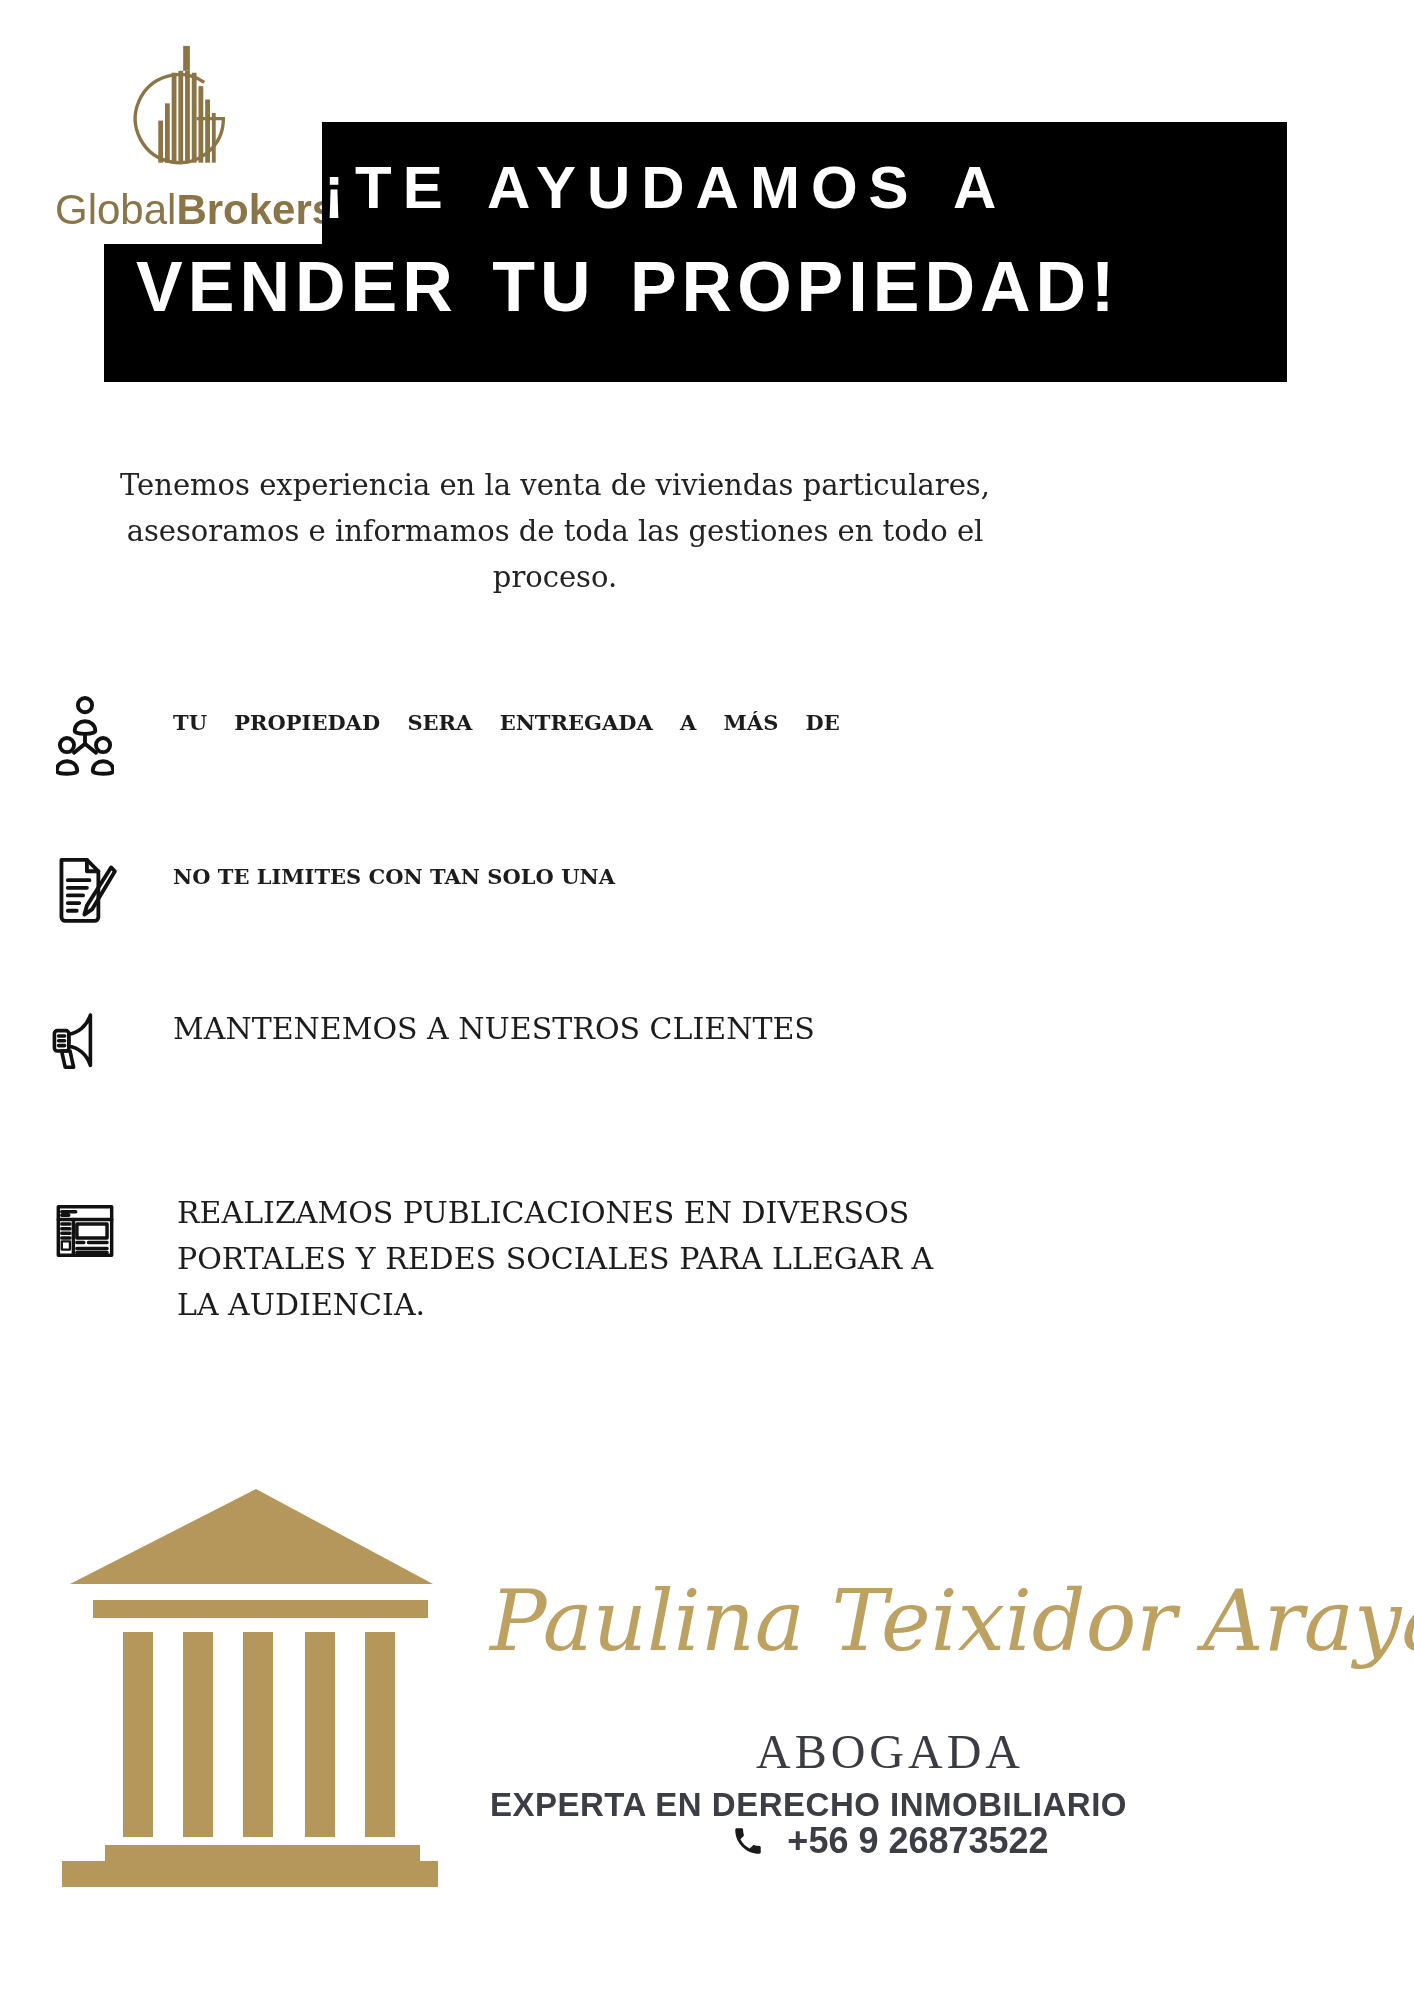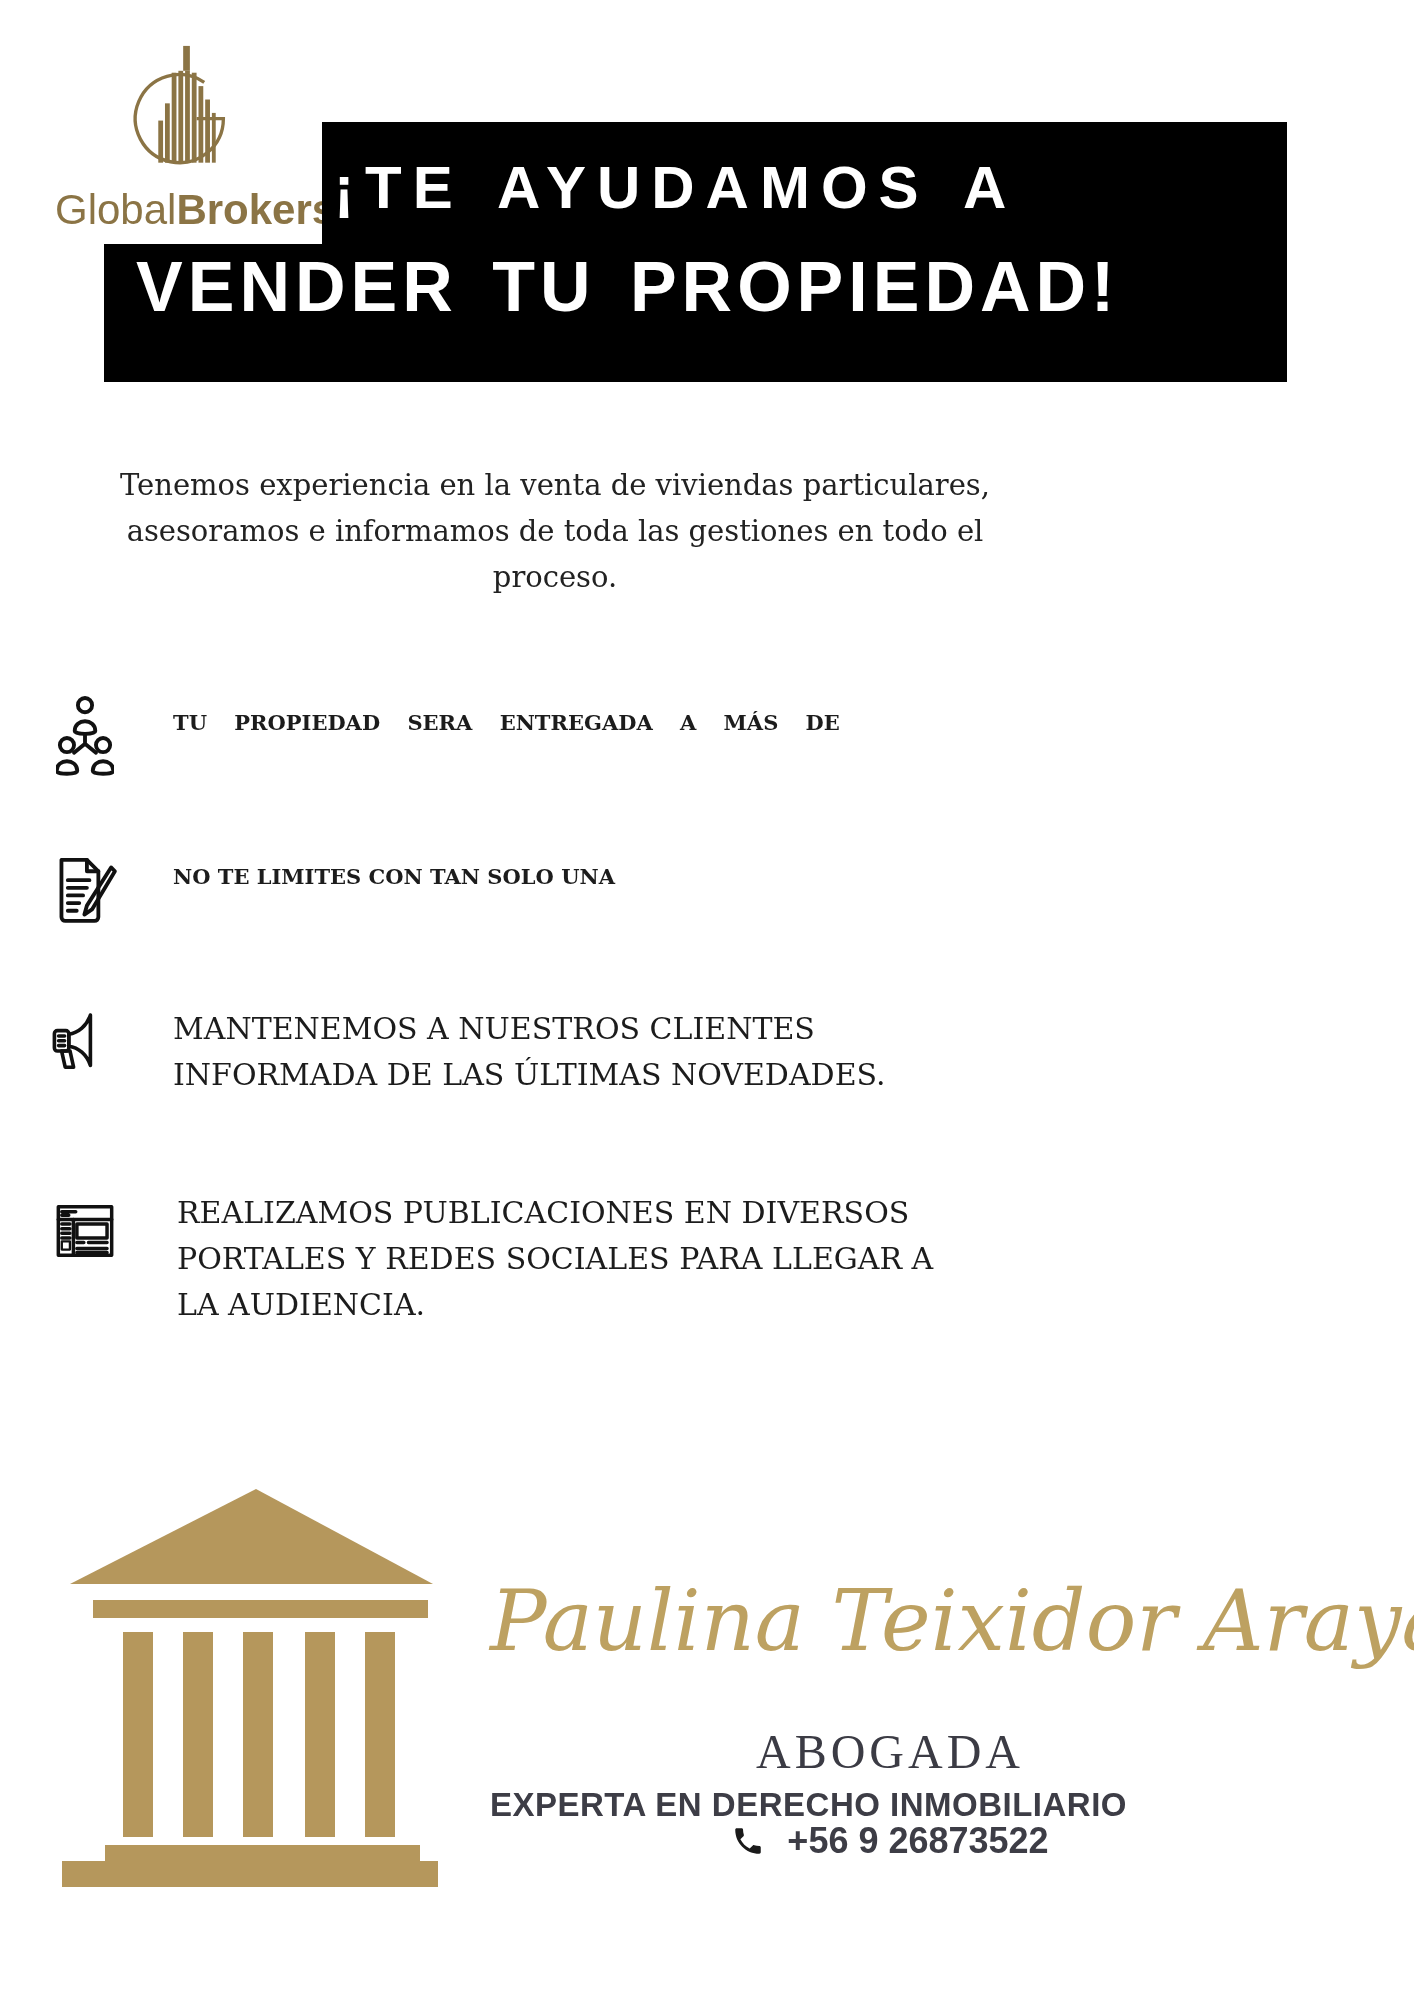--- a/index.html
+++ b/index.html
@@ -9,21 +9,21 @@
 
   
   .brand-text{left:55px;top:186px;font-size:42px;color:#8b7445;letter-spacing:0;white-space:nowrap;}
   .brand-text .light{font-weight:400;}
   .brand-text .bold{font-weight:700;}
 
   
   .banner-a{left:322px;top:122px;width:965px;height:122px;background:#000;}
   .banner-b{left:104px;top:244px;width:1183px;height:138px;background:#000;}
   .banner-line{color:#fff;font-weight:700;white-space:nowrap;line-height:1;}
-  .banner-line1{left:334px;top:158px;font-size:60px;letter-spacing:11px;word-spacing:8px;}
+  .banner-line1{left:324px;top:158px;font-size:60px;letter-spacing:11px;word-spacing:8px;}
   .banner-line2{left:136px;top:252px;font-size:70px;letter-spacing:5px;word-spacing:10px;}
 
   
   .intro{left:95px;top:462px;width:920px;text-align:center;
          font-family:"DejaVu Serif",serif;font-size:29px;line-height:46px;color:#222;}
 
   
   .feature-text{font-family:"DejaVu Serif",serif;color:#1c1c1c;white-space:nowrap;}
   .f-bold{font-weight:700;font-size:21px;line-height:49px;}
   .f-reg{font-weight:400;font-size:30px;line-height:46px;}
@@ -109,21 +109,20 @@
     <g class="icon-line" stroke-width="5">
       <rect x="4" y="36" width="24" height="34" rx="5"></rect>
       <path d="M11,45 H21 M11,53 H21 M11,61 H21"></path>
       <path d="M28,42 C44,40 58,28 64,10 L64,94 C58,76 44,64 28,62 Z"></path>
       <path d="M16,70 L30,70 L36,97 L22,97 Z"></path>
     </g>
   </svg>
 </div>
 <div class="abs feature-text f-reg" style="left:173px;top:1006px;">
   <div>MANTENEMOS A NUESTROS CLIENTES</div>
-  <div>INFORMADA DE LAS ÚLTIMAS NOVEDADES.</div>
 </div>
 
 <div class="abs" style="left:56px;top:1194px;">
   <svg width="58" height="74" viewBox="0 0 100 92">
     <g class="icon-line" stroke-width="5">
       <rect x="4" y="4" width="92" height="84"></rect>
       <path d="M4,26 H96"></path>
       <path d="M10,13 H34 M10,19 H22"></path>
       <path d="M30,26 V88"></path>
       <path d="M10,34 H24 M10,42 H24 M10,50 H24 M10,58 H24"></path>

